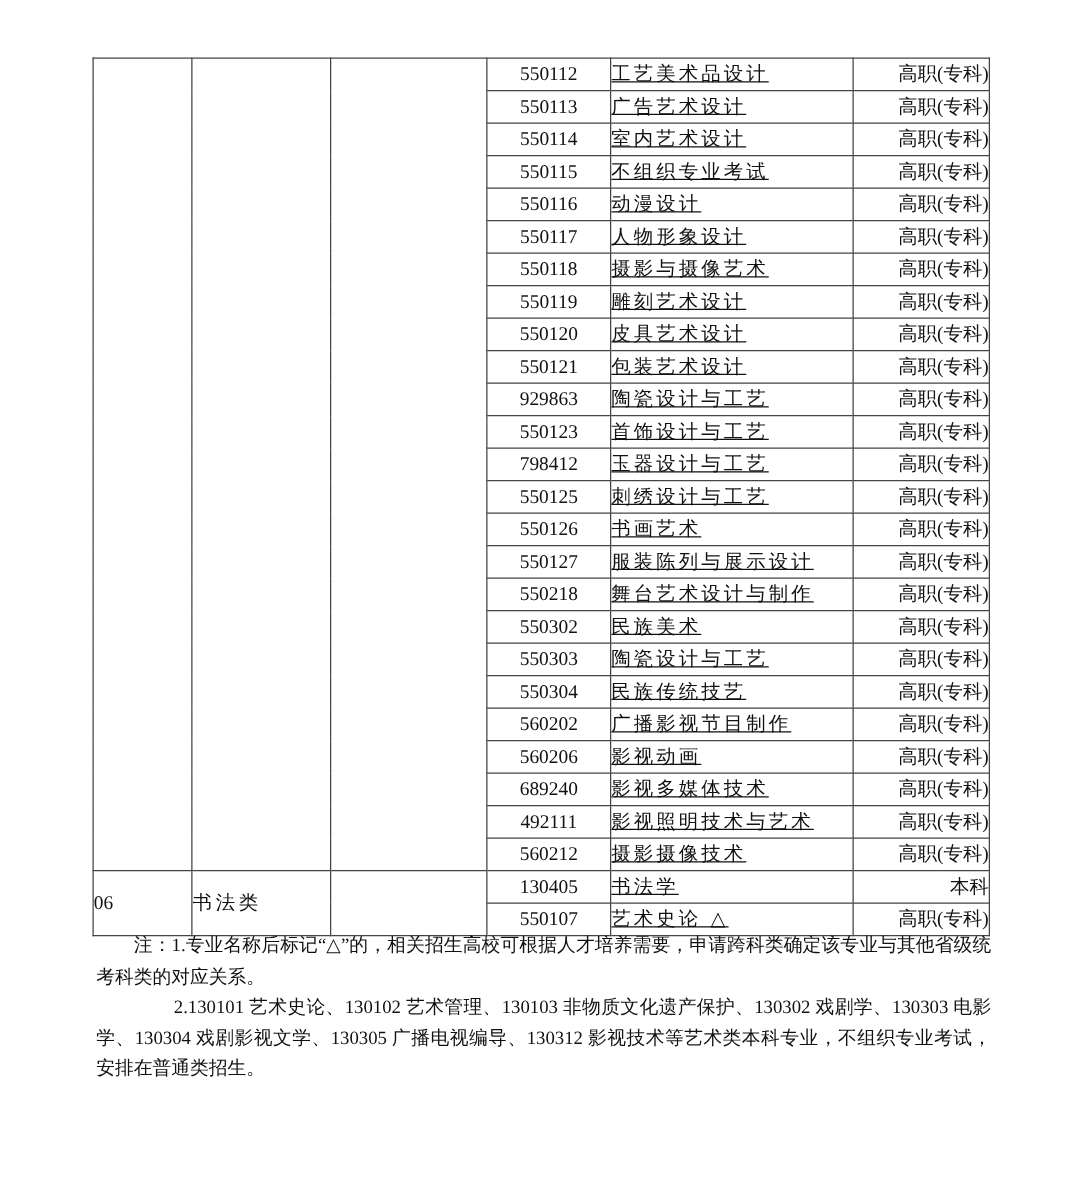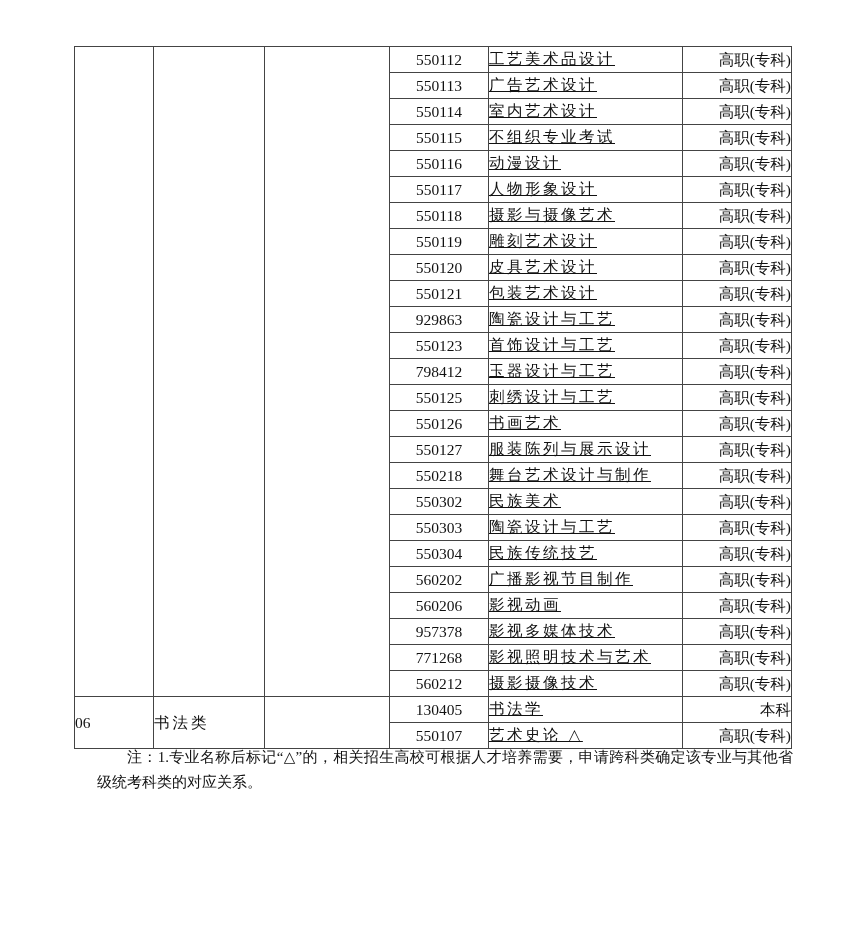--- a/index.html
+++ b/index.html
@@ -18,21 +18,21 @@
   td.code { text-align: center; }
   td.name { text-align: left; padding-left: 2px; letter-spacing: 2.5px; font-family: "DejaVu Sans", sans-serif; font-size: 14.5px; text-decoration: underline; }
   td.level { text-align: right; font-size: 15.5px; }
   td.cat-code { text-align: left; vertical-align: middle; }
   td.cat-name { text-align: left; vertical-align: middle; letter-spacing: 3px; font-family: Liberation Serif, serif; font-size: 14.5px; }
   .notes {
     position: absolute; left: 77px; top: 745px; width: 716px;
     font-size: 15px; line-height: 24.5px; color: #111;
   }
   .notes p { margin: 0; text-align: justify; }
-  .notes .n1 { text-indent: 30px; margin-left: 20px; }
+  .notes .n1 { text-indent: 30px; }
   .notes .n2 { text-indent: 62px; }
 </style>
 </head>
 <body>
 
 <table class="major">
   <colgroup>
     <col style="width:79px">
     <col style="width:111px">
     <col style="width:125px">
@@ -148,26 +148,26 @@
         <td class="code">560202</td>
         <td class="name">广播影视节目制作</td>
         <td class="level">高职(专科)</td>
       </tr>
       <tr>
         <td class="code">560206</td>
         <td class="name">影视动画</td>
         <td class="level">高职(专科)</td>
       </tr>
       <tr>
-        <td class="code">957378</td>
+        <td class="code">689240</td>
         <td class="name">影视多媒体技术</td>
         <td class="level">高职(专科)</td>
       </tr>
       <tr>
-        <td class="code">771268</td>
+        <td class="code">492111</td>
         <td class="name">影视照明技术与艺术</td>
         <td class="level">高职(专科)</td>
       </tr>
       <tr>
         <td class="code">560212</td>
         <td class="name">摄影摄像技术</td>
         <td class="level">高职(专科)</td>
       </tr>
       <tr>
         <td class="cat-code" rowspan="2">06</td>
@@ -180,13 +180,14 @@
       <tr>
         <td class="code">550107</td>
         <td class="name">艺术史论 △</td>
         <td class="level">高职(专科)</td>
       </tr>
     </tbody>
 </table>
 
 <div class="notes">
   <p class="n1">注：1.专业名称后标记“△”的，相关招生高校可根据人才培养需要，申请跨科类确定该专业与其他省级统考科类的对应关系。</p>
+  <p class="n2">2.130101 艺术史论、130102 艺术管理、130103 非物质文化遗产保护、130302 戏剧学、130303 电影学、130304 戏剧影视文学、130305 广播电视编导、130312 影视技术等艺术类本科专业，不组织专业考试，安排在普通类招生。</p>
 </div>
 
 </body></html>

